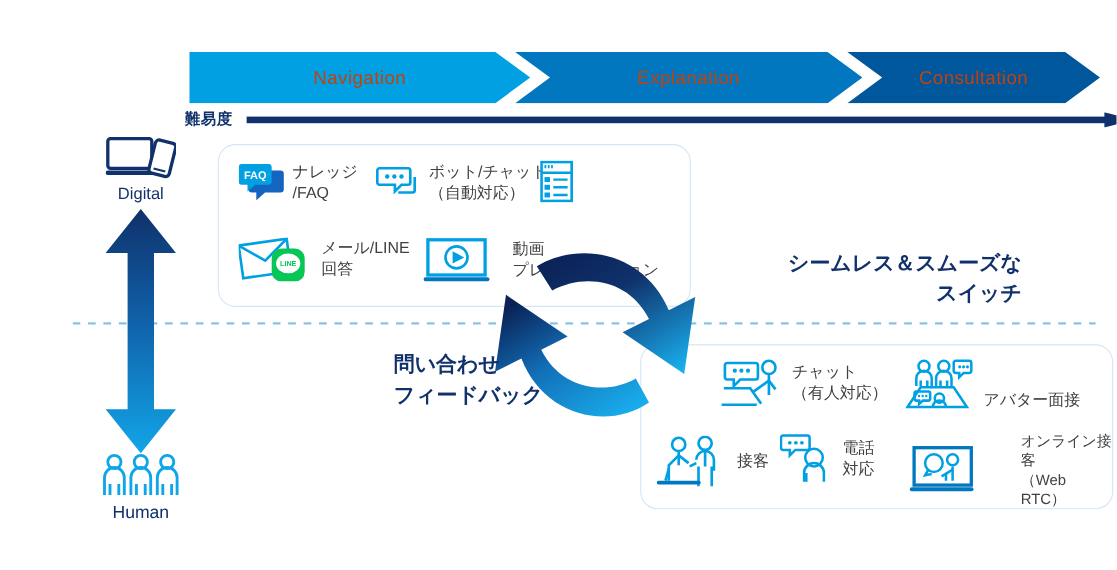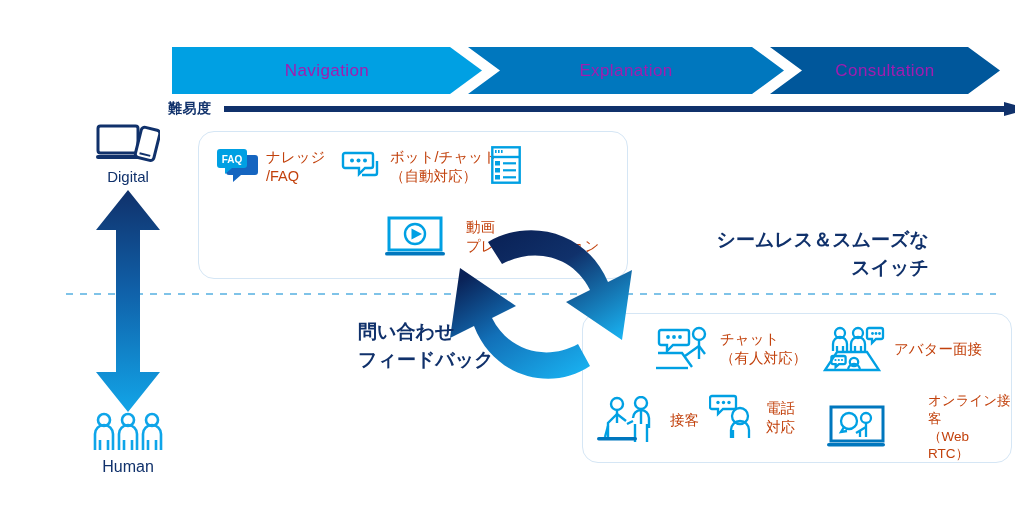--- a/index.html
+++ b/index.html
@@ -9,21 +9,21 @@
     -webkit-font-smoothing:antialiased;
   }
   .stage{position:absolute;left:0;top:0;width:1015px;height:518px;}
   .abs{position:absolute;}
 
   
   #phase-band{left:172px;top:47px;width:828px;height:47px;}
   .chev{
     position:absolute;top:0;height:47px;
     display:flex;align-items:center;justify-content:center;
-    color:#a21caf;font-size:17px;letter-spacing:.4px;
+    color:#c2410c;font-size:17px;letter-spacing:.4px;
   }
   .chev span{position:relative;z-index:2;}
   .chev .bg{position:absolute;inset:0;z-index:1;}
   #chev-nav{left:0;width:310px;}
   #chev-nav .bg{background:#00A0E3;
     clip-path:polygon(0 0, 278px 0, 310px 50%, 278px 100%, 0 100%);}
   #chev-exp{left:296px;width:316px;}
   #chev-exp .bg{background:#0077BE;
     clip-path:polygon(0 0, 284px 0, 316px 50%, 284px 100%, 0 100%, 32px 50%);}
   #chev-con{left:598px;width:230px;}
@@ -56,21 +56,21 @@
   
   .panel{
     border:1.5px solid #D5E6F5;border-radius:16px;background:#ffffff;margin-left:20px;
   }
   #digital-panel{left:178px;top:131px;width:428px;height:146px;}
   #human-panel{left:562px;top:313px;width:428px;height:148px;}
 
   
   .item{position:absolute;display:flex;align-items:center;}
   .item .ico{flex:0 0 auto;display:block;}
-  .item .lbl{margin-left:7px;color:#c2410c;font-size:14.5px;line-height:1.32;white-space:pre-line;}
+  .item .lbl{margin-left:7px;color:#404040;font-size:14.5px;line-height:1.32;white-space:pre-line;}
   .item .lbl.sm{font-size:13.5px;}
 
   
   .callout{position:absolute;color:#10316B;font-weight:bold;font-size:19px;line-height:1.45;}
   #callout-switch{left:629px;top:226px;width:300px;text-align:right;}
   #callout-feedback{left:358px;top:318px;width:230px;text-align:left;}
 
   
   #swoosh{left:440px;top:220px;}
 </style>
@@ -185,20 +185,34 @@
           <rect x="4" y="29" width="5" height="4.5"></rect>
         </g>
         <g stroke="#00A0E3" stroke-width="2.2">
           <line x1="12" y1="17.3" x2="25" y2="17.3"></line>
           <line x1="12" y1="24.3" x2="25" y2="24.3"></line>
           <line x1="12" y1="31.3" x2="25" y2="31.3"></line>
         </g>
       </svg>
     </div>
 
+    <div class="item" style="left:18px;top:84px;">
+      <svg class="ico" width="68" height="40" viewBox="0 0 68 40">
+        <g transform="rotate(-8 24 20)">
+          <rect x="2" y="4" width="44" height="30" fill="#ffffff" stroke="#00A0E3" stroke-width="2.4"></rect>
+          <path d="M2 4 L24 21 L46 4" fill="none" stroke="#00A0E3" stroke-width="2.4"></path>
+        </g>
+        <rect x="30" y="10" width="30" height="30" rx="9" fill="#06C755"></rect>
+        <ellipse cx="45" cy="23.5" rx="11" ry="9" fill="#ffffff"></ellipse>
+        <path d="M40 31 l3 -4 h4 z" fill="#ffffff"></path>
+        <text x="45" y="26" font-size="6.5" font-weight="bold" fill="#06C755" text-anchor="middle" font-family="Liberation Sans, sans-serif">LINE</text>
+      </svg>
+      <div class="lbl">メール/LINE
+回答</div>
+    </div>
 
     <div class="item" style="left:186px;top:84px;gap:12px;">
       <svg class="ico" width="62" height="42" viewBox="0 0 62 42">
         <rect x="4" y="2" width="52" height="32" fill="none" stroke="#00A0E3" stroke-width="3"></rect>
         <circle cx="30" cy="18" r="10" fill="none" stroke="#00A0E3" stroke-width="2.4"></circle>
         <polygon points="26.5,12.5 37,18 26.5,23.5" fill="#00A0E3"></polygon>
         <rect x="0" y="36" width="60" height="3.6" rx="1.8" fill="#0077BE"></rect>
       </svg>
       <div class="lbl">動画
 プレゼンテーション</div>
@@ -219,21 +233,21 @@
           <line x1="1" y1="42" x2="33" y2="42"></line>
         </g>
         <circle cx="13" cy="11" r="1.9" fill="#00A0E3"></circle>
         <circle cx="19" cy="11" r="1.9" fill="#00A0E3"></circle>
         <circle cx="25" cy="11" r="1.9" fill="#00A0E3"></circle>
       </svg>
       <div class="lbl">チャット
 （有人対応）</div>
     </div>
 
-    <div class="item" style="left:240px;top:12px;">
+    <div class="item" style="left:240px;top:12px;align-items:flex-end;">
       <svg class="ico" width="64" height="48" viewBox="0 0 64 48">
         <g fill="none" stroke="#00A0E3" stroke-width="2.3">
           <circle cx="17" cy="7" r="5"></circle>
           <path d="M10 25 V18 a7 7 0 0 1 14 0 V25"></path>
           <line x1="14" y1="20" x2="14" y2="25"></line>
             <line x1="20" y1="20" x2="20" y2="25"></line>
           <circle cx="35" cy="7" r="5"></circle>
           <path d="M28 25 V18 a7 7 0 0 1 14 0 V25"></path>
           <line x1="32" y1="20" x2="32" y2="25"></line>
             <line x1="38" y1="20" x2="38" y2="25"></line>

